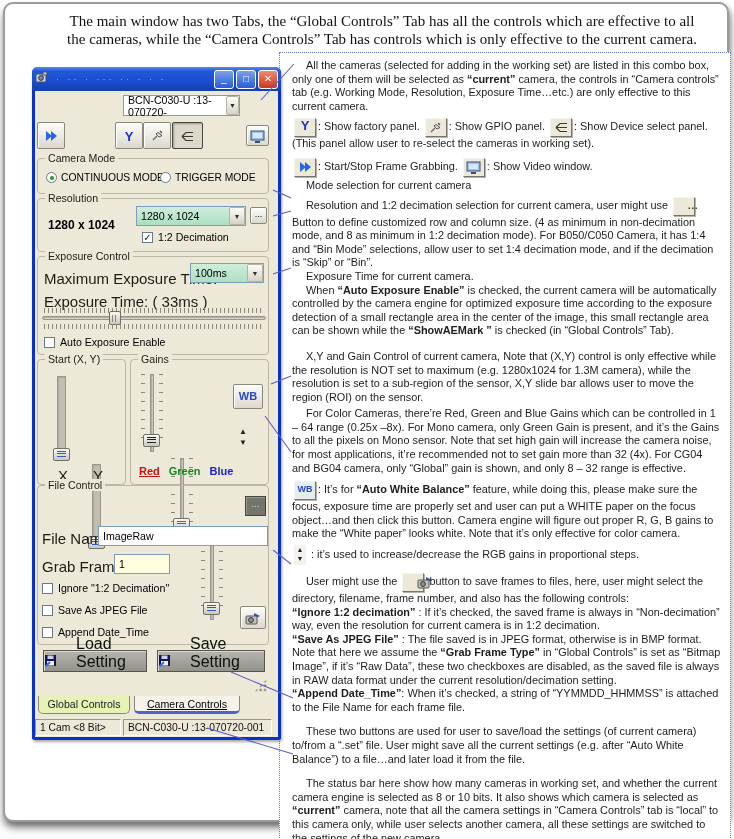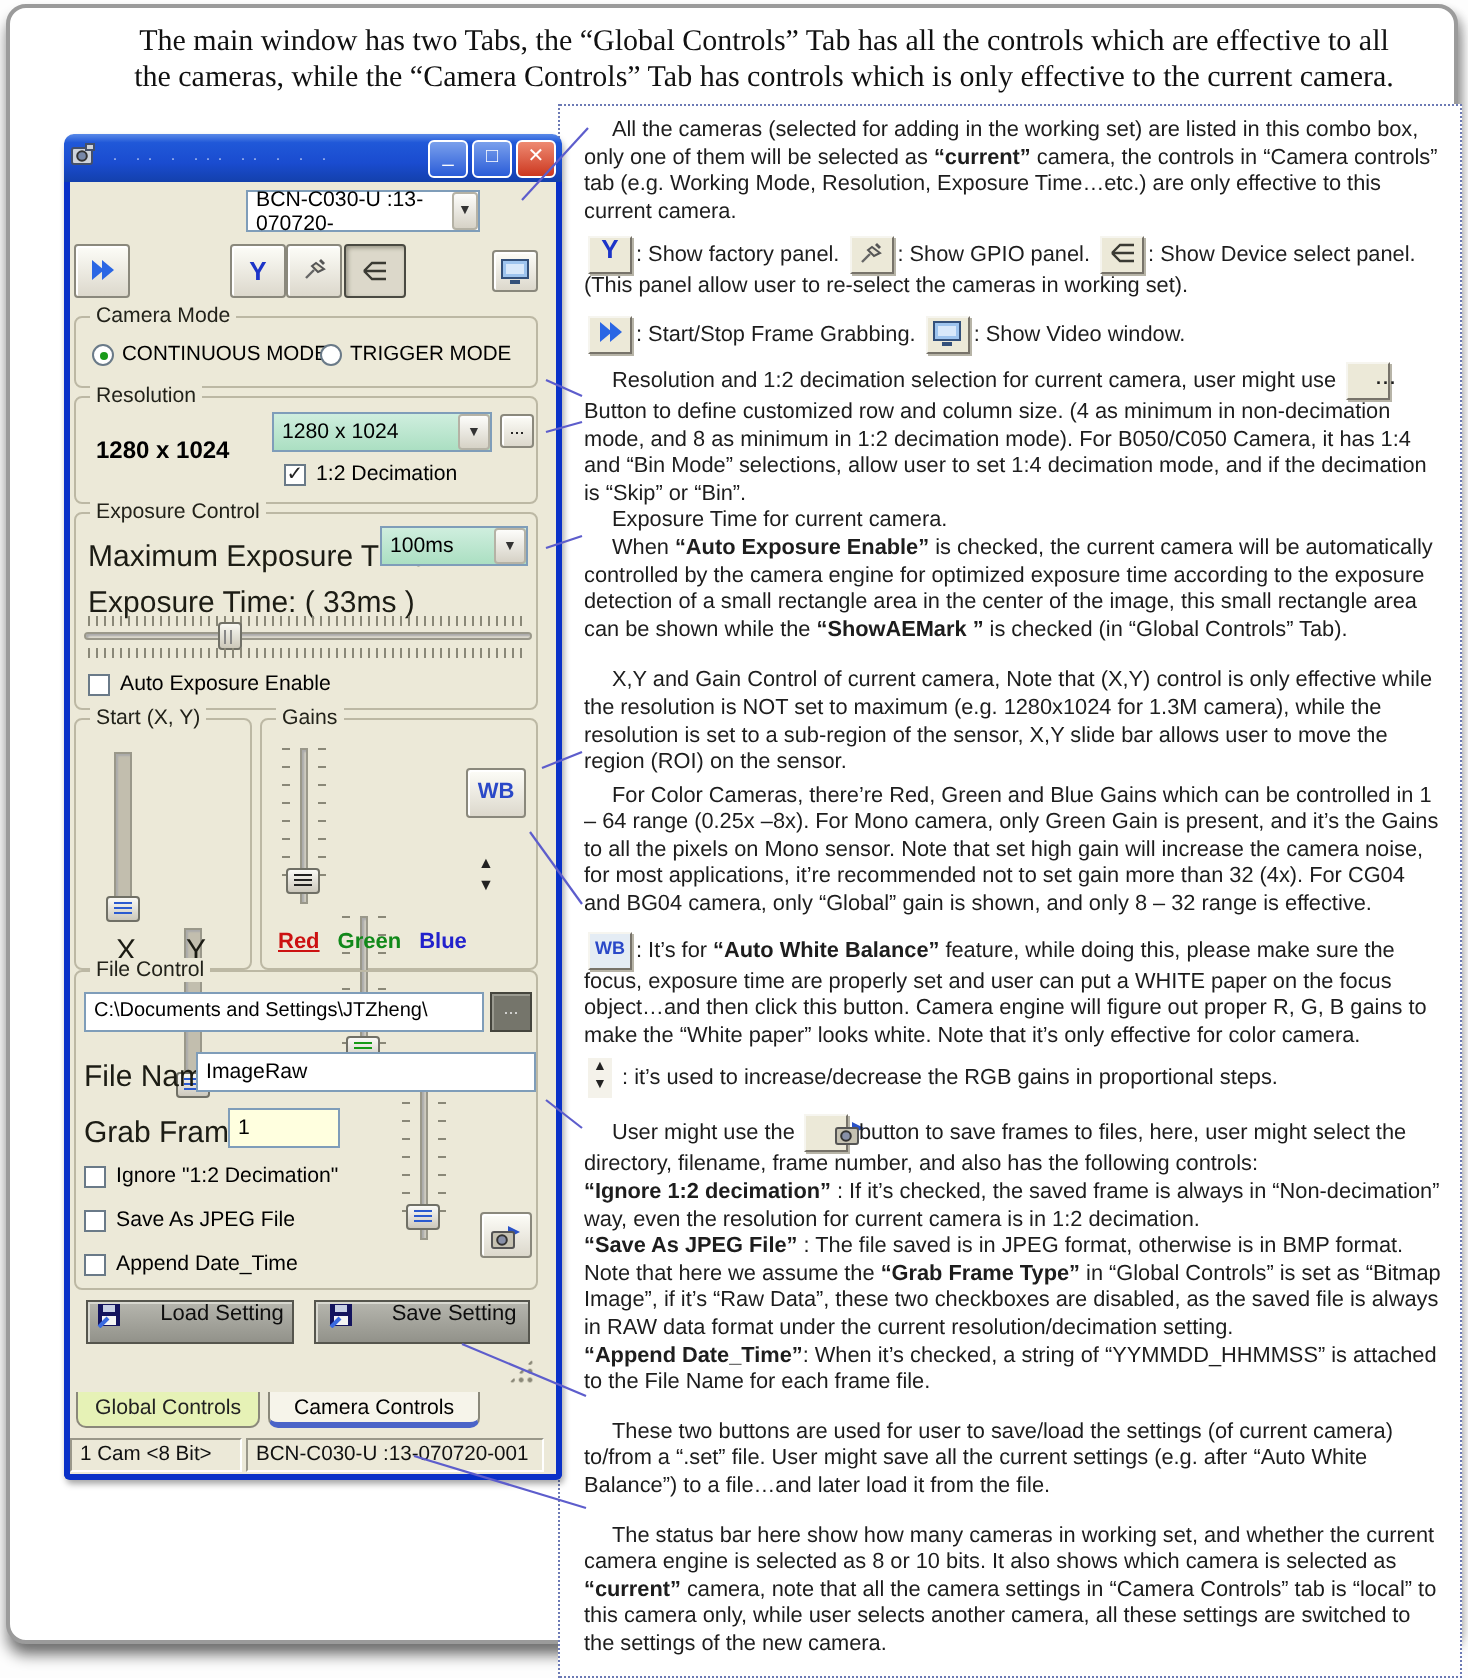--- a/index.html
+++ b/index.html
@@ -74,26 +74,26 @@
       border:1px solid #9a988a;box-shadow:inset 1px 1px 1px #aaa;}
   .vslider.groove .vtrack{width:9px;margin-left:-5px;background:#c2beae;}
   .vthumb{position:absolute;left:50%;width:17px;height:13px;margin-left:-9px;
       background:linear-gradient(#fafaf6,#ccc8bc);border:1px solid #707066;border-radius:2px;}
   .vthumb::after{content:"";display:block;margin:2px 3px;height:7px;}
   .t-blue::after{background:repeating-linear-gradient(180deg,#2a5ad0 0 1px,transparent 1px 2.4px);}
   .t-dark::after{background:repeating-linear-gradient(180deg,#222 0 1px,transparent 1px 2.4px);}
   .t-green::after{background:repeating-linear-gradient(180deg,#169a16 0 1px,transparent 1px 2.4px);}
   
   .setbtn{background:linear-gradient(#b6b6ae,#92928a);border:1px solid #55554d;box-shadow:inset 1px 1px 0 #d8d8d0;
-          display:flex;align-items:flex-start;justify-content:center;font-size:11px;color:#0e0e0e;gap:19px;}
+          display:flex;align-items:flex-end;justify-content:center;font-size:16px;color:#0e0e0e;gap:19px;}
   
   .tab{position:absolute;height:18px;border:1px solid #8a887a;border-top:none;border-radius:0 0 5px 5px;
        font-size:10.6px;text-align:center;line-height:16px;}
   .tab.inactive{background:#e6f2b6;color:#222;}
-  .tab.active{background:#f6f4ea;border-bottom:3px solid #4a64c8;font-weight:normal;}
+  .tab.active{background:#f6f4ea;border-bottom:3px solid #4a64c8;font-weight:normal;text-decoration:underline;}
   .statcell{position:absolute;height:17px;border:1px solid;border-color:#9a988a #fff #fff #9a988a;
             font-size:10.3px;padding:2px 4px 0 4px;white-space:nowrap;overflow:hidden;color:#111;}
   .grip{position:absolute;width:13px;height:13px;
         background-image:radial-gradient(#8a8878 1px,transparent 1.4px);background-size:4.4px 4.4px;
         clip-path:polygon(100% 0,100% 100%,0 100%);}
   .leaders{position:absolute;left:0;top:0;pointer-events:none;}
   .rgb{display:flex;gap:9px;font-size:11px;font-weight:bold;}
 </style>
 </head>
 <body>
@@ -116,20 +116,21 @@
               <path d="M2 6.5 L6 2.5 H13 M2 6.5 H13 M2 6.5 L6 10.5 H13" fill="none" stroke="#3a3a33" stroke-width="1.2"></path>
             </svg></span><span>:  Show  Device select panel. (This panel allow user to re-select the cameras in working set).</span></div>
         <div class="ap" style="margin-top: 7px;"><span class="ic ic-start-grab"><svg width="13" height="12">
               <path d="M1 1 L7 6 L1 11 Z" fill="#2a66e4"></path>
               <path d="M6 1 L12 6 L6 11 Z" fill="#2a66e4"></path>
             </svg></span><span>: Start/Stop Frame Grabbing.  </span><span class="ic ic-show-video"><svg width="15" height="13">
               <rect x="1" y="1" width="13" height="9" fill="#9ec4ee" stroke="#33507a"></rect>
               <rect x="3" y="3" width="9" height="5" fill="#d8e8fa"></rect>
               <rect x="5" y="11" width="5" height="2" fill="#33507a"></rect>
             </svg></span><span>: Show Video window.</span></div>
+        <div class="ap ind" style="margin-top: 2px;"><span>Mode selection for current camera</span></div>
         <div class="ap ind" style="margin-top: 4px;"><span>Resolution and 1:2 decimation selection for current camera, user might use </span><span class="ic ic-dots"><b style="font-size:9px;letter-spacing:1px">...</b></span><span> Button to define customized row and column size. (4 as minimum in non-decimation mode, and 8 as minimum in 1:2 decimation mode). For B050/C050 Camera, it has 1:4 and “Bin Mode” selections, allow user to set 1:4 decimation mode, and if the decimation is “Skip” or “Bin”.</span></div>
         <div class="ap ind"><span>Exposure Time for current camera.</span></div>
         <div class="ap ind"><span>When </span><span class="b">“Auto Exposure Enable”</span><span> is checked, the current camera will be automatically controlled by the camera engine for optimized exposure time according to the exposure detection of a small rectangle area in the center of the image, this small rectangle area can be shown while the </span><span class="b">“ShowAEMark ”</span><span> is checked (in “Global Controls” Tab).</span></div>
         <div class="ap ind" style="margin-top: 12px;"><span>X,Y and Gain Control of current camera, Note that (X,Y) control is only effective while the resolution is NOT set to maximum (e.g. 1280x1024 for 1.3M camera), while the resolution is set to a sub-region of the sensor, X,Y slide bar allows user to move the region (ROI) on the sensor.</span></div>
         <div class="ap ind" style="margin-top: 3px;"><span>For Color Cameras, there’re Red, Green and Blue Gains which can be controlled in 1 – 64 range (0.25x –8x). For Mono camera, only Green Gain is present, and it’s the Gains to all the pixels on Mono sensor. Note that set high gain will increase the camera noise, for most applications, it’re recommended not to set gain more than 32 (4x). For CG04 and BG04 camera, only “Global” gain is shown, and only 8 – 32 range is effective.</span></div>
         <div class="ap" style="margin-top: 6px;"><span class="ic ic-wb"><b>WB</b></span><span>: It’s for </span><span class="b">“Auto White Balance”</span><span> feature, while doing this, please make sure the focus, exposure time are properly set and user can put a WHITE paper on the focus object…and then click this button. Camera engine will figure out proper R, G, B gains to make the “White paper” looks white. Note that it’s only effective for color camera.</span></div>
         <div class="ap" style="margin-top: 4px;"><span class="ic ic-spin-arrows">▲<br>▼</span><span> : it’s used to increase/decrease the RGB gains in proportional steps.</span></div>
         <div class="ap ind" style="margin-top: 8px;"><span>User might  use the </span><span class="ic ic-save-frames"><svg width="17" height="14">
               <path d="M9 2 L15 5 L9 8" fill="#2a52c8"></path>
               <rect x="1" y="5" width="11" height="8" rx="1" fill="#c6c2b2" stroke="#555"></rect>
@@ -268,21 +269,20 @@
         </div>
         <div class="rgb abs" style="left:8px;top:105px">
           <span id="lbl-red" style="color: rgb(204, 17, 17); text-decoration: underline;">Red</span>
           <span id="lbl-green" style="color: rgb(17, 137, 26);">Green</span>
           <span id="lbl-blue" style="color: rgb(34, 34, 204);">Blue</span>
         </div>
       </div>
 
       <div class="grp abs" style="left:2px;top:394px;width:232px;height:160px">
         <span class="cap">File Control</span>
-        <div class="field abs" style="left:4px;top:10px;width:200px;height:20px;font-size:10px">C:\Documents and Settings\JTZheng\</div>
         <div class="abs" style="left:207px;top:10px;width:21px;height:20px;background:#75756b;border:1px solid #45453d;box-shadow:inset 1px 1px 0 #9a9a90;color:#ddd;text-align:center;font-size:9px;line-height:15px">...</div>
         <div class="lbl abs" style="left:4px;top:44px">File Name:</div>
         <div class="field abs" style="left:60px;top:40px;width:170px;height:20px">ImageRaw</div>
         <div class="lbl abs" style="left:4px;top:72px">Grab Frames:</div>
         <div class="field abs" style="left:76px;top:68px;width:56px;height:20px;background:#ffffdf">1</div>
         <div class="chk abs" style="left:4px;top:96px">
           <span class="box"></span>
           <span>Ignore "1:2 Decimation"</span>
         </div>
         <div class="chk abs" style="left:4px;top:118px">

